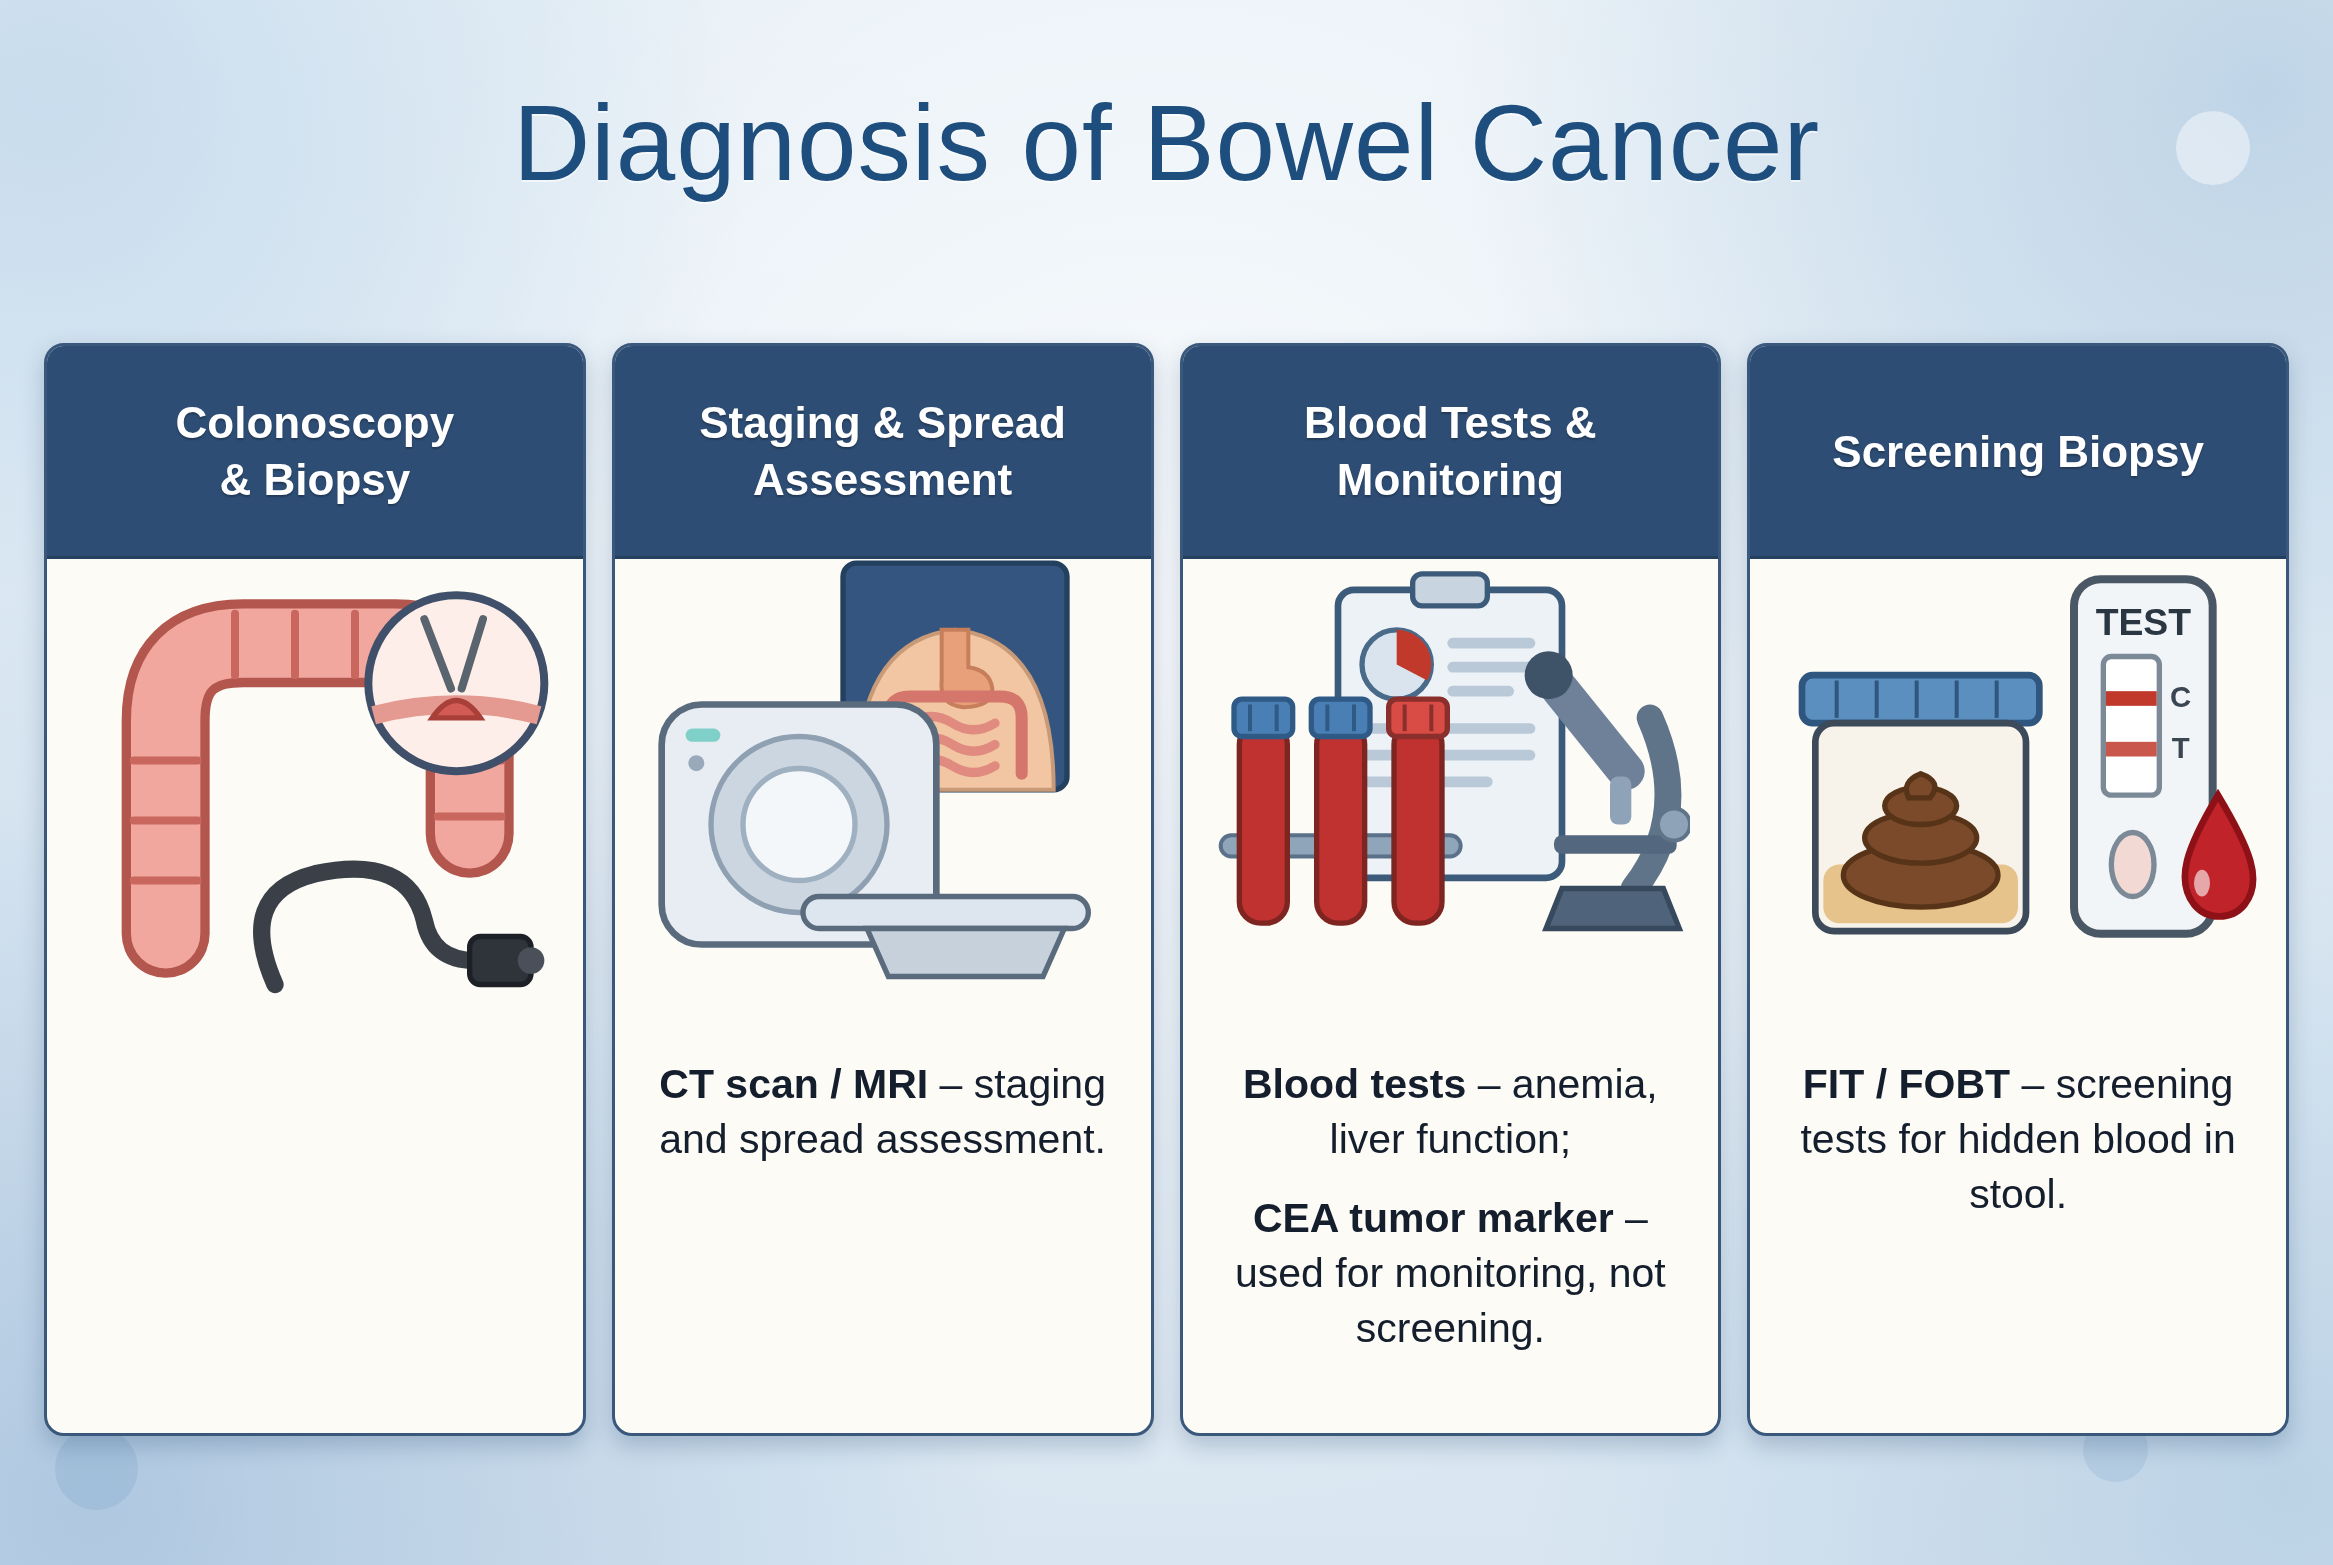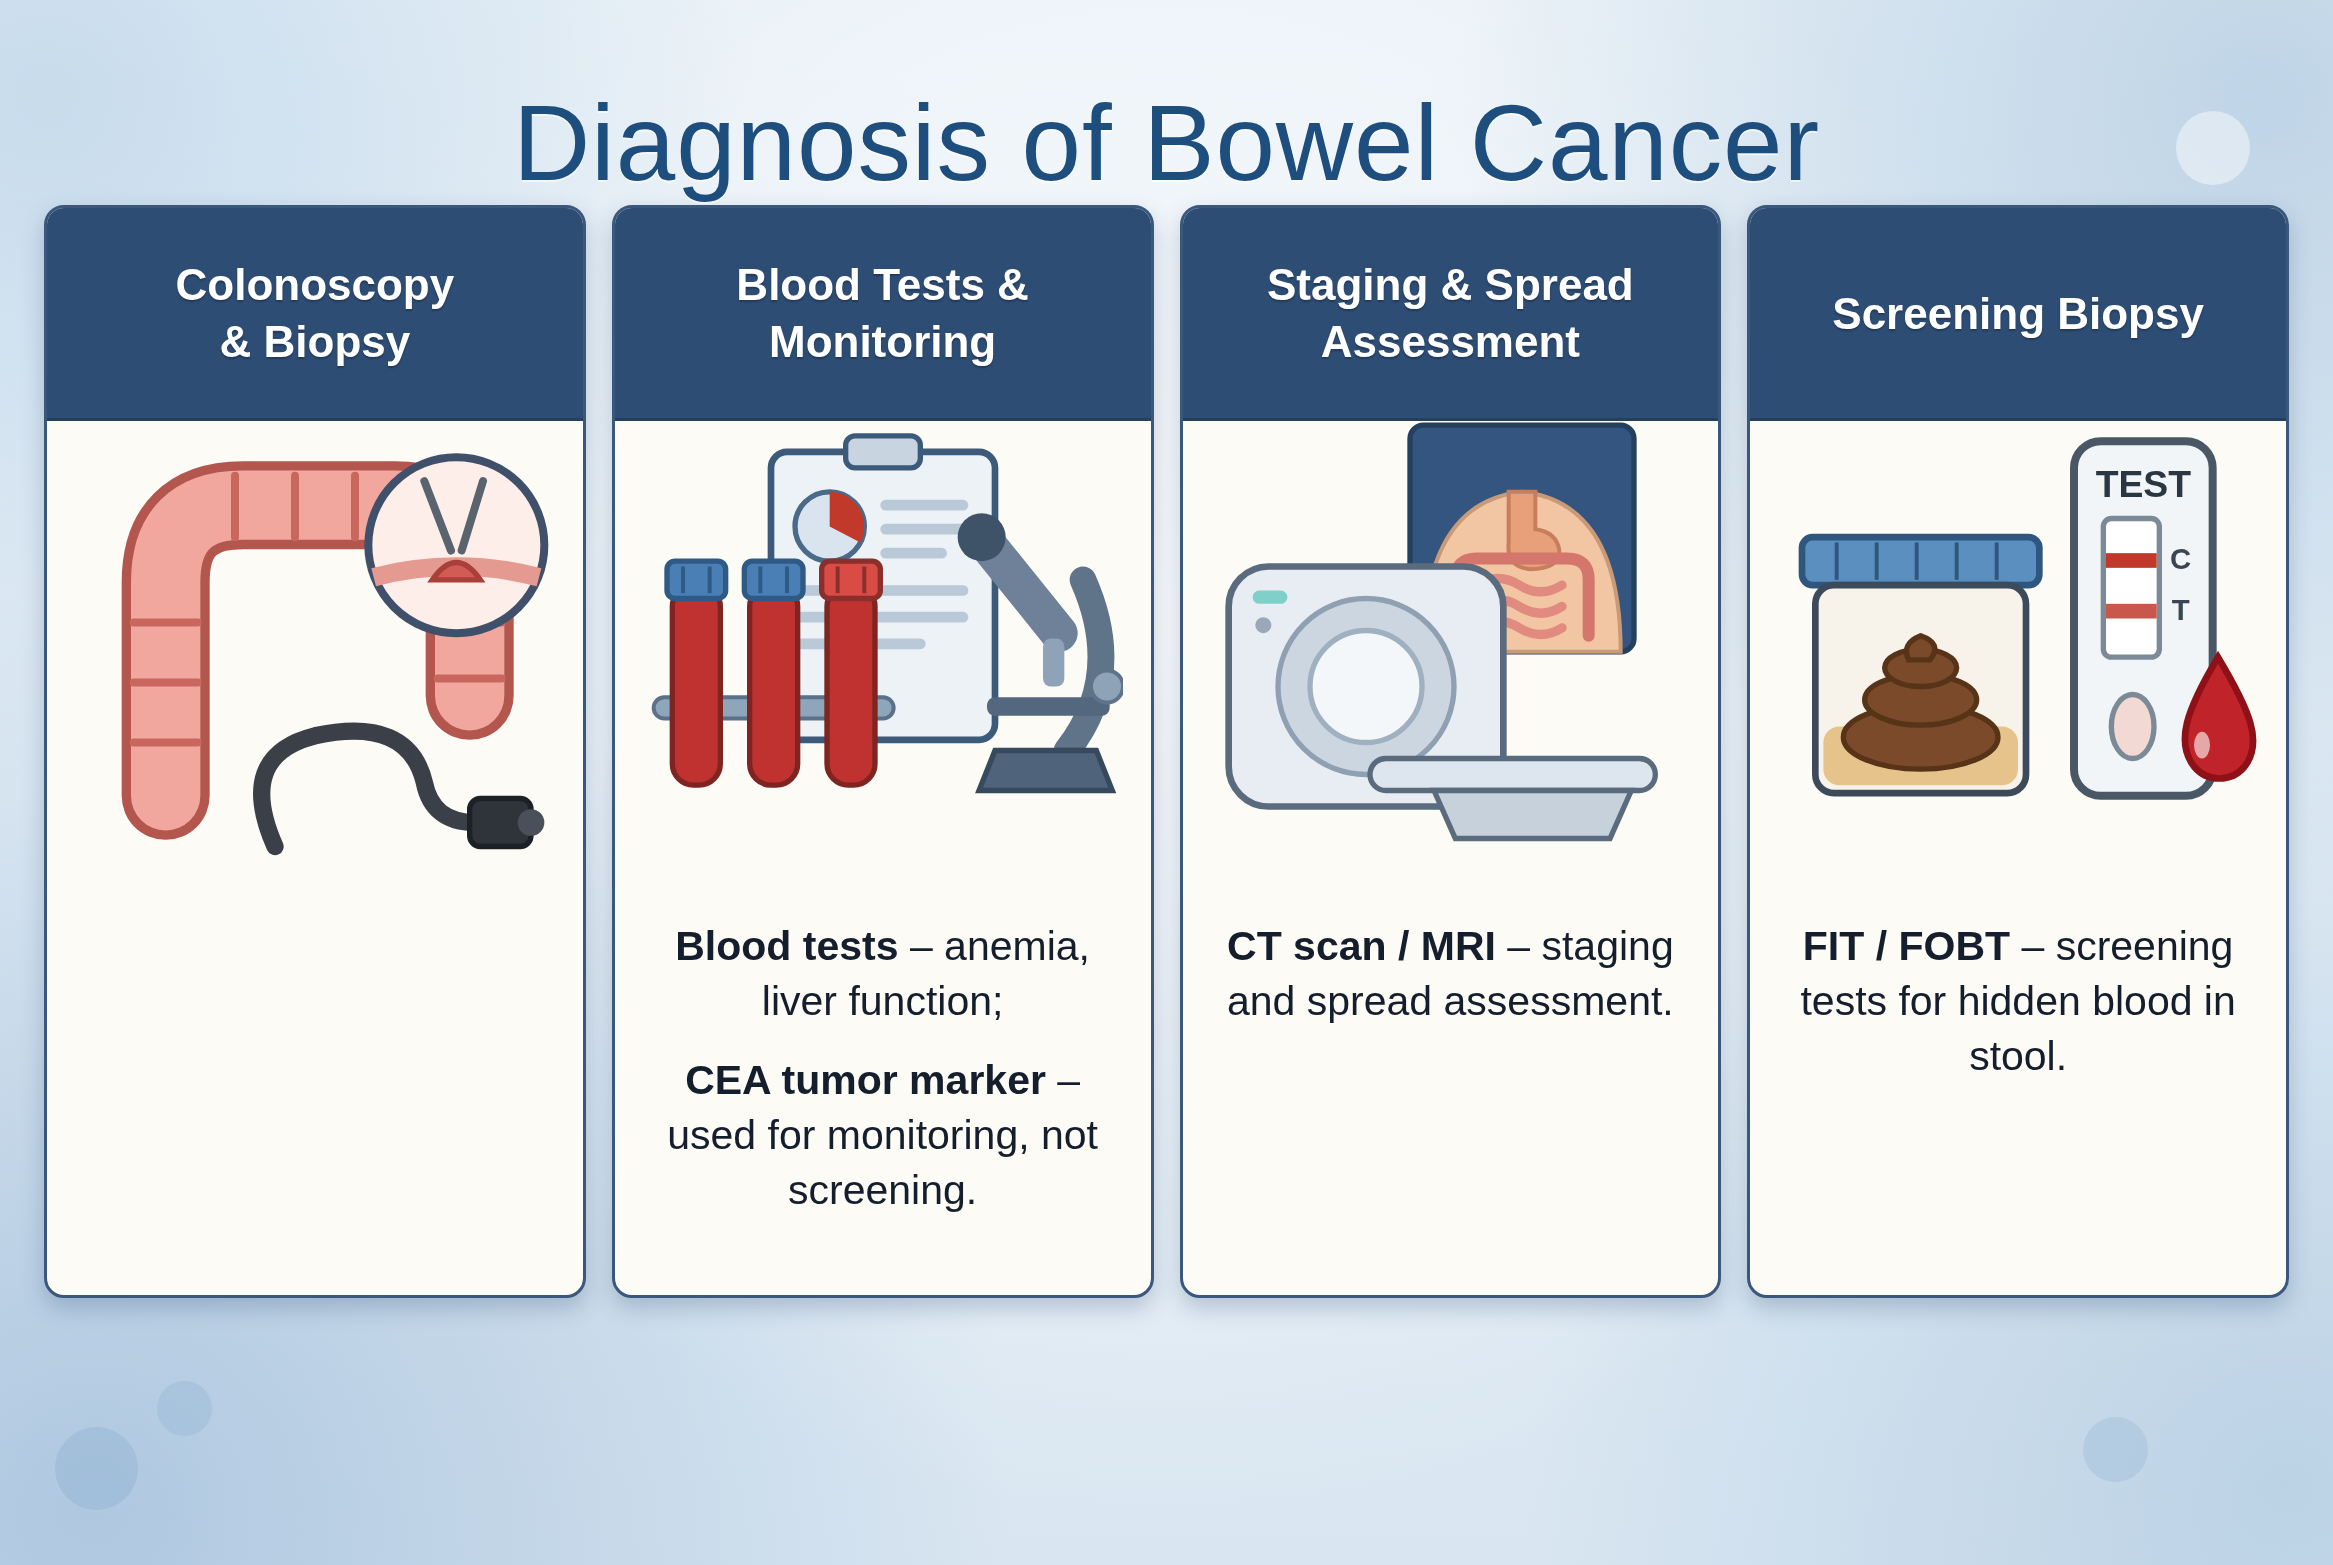--- a/index.html
+++ b/index.html
@@ -32,20 +32,21 @@
     font-weight:normal;
     color:#1d4e7e;
     letter-spacing:0.9px;
     text-shadow:0 1.8px 0 rgba(255,255,255,.6);
   }
   .cards {
     position:relative;
     display:flex;
     gap:26px;
     padding:0 44px;
+    margin-top:138px;
   }
   .card {
     flex:1;
     display:flex;
     flex-direction:column;
     background:#fcfbf6;
     border:3.7px solid #39587c;
     border-radius:20px;
     overflow:hidden;
     height:1087px;
@@ -125,20 +126,61 @@
           <circle cx="342" cy="300" r="10" fill="#4a5059"></circle>
 
           <circle cx="286" cy="92" r="66" fill="#fdeee9" stroke="#40506a" stroke-width="6"></circle>
           <path d="M224 116 Q286 100 348 116" fill="none" stroke="#e49a90" stroke-width="14"></path>
           <path d="M268 118 Q286 92 304 118 Z" fill="#d25c55" stroke="#a93f39" stroke-width="4"></path>
           <g stroke="#5a646e" stroke-width="6" stroke-linecap="round">
             <line x1="262" y1="44" x2="282" y2="96"></line>
             <line x1="306" y1="44" x2="290" y2="96"></line>
           </g>
         </svg>
+      </div>
+    </div>
+
+    <div class="card">
+      <div class="card-header">
+        <span>Staging &amp; Spread</span>
+        <span>Assessment</span>
+      </div>
+      <div class="card-art">
+        <svg viewBox="0 0 360 330">
+
+          <g>
+            <rect x="150" y="2" width="168" height="170" rx="10" fill="#33557f" stroke="#24405f" stroke-width="4"></rect>
+            <path d="M160 172 Q160 60 234 52 Q308 60 308 172 Z" fill="#f2c6a2" stroke="#c89a77" stroke-width="3"></path>
+            <path d="M224 52 L244 52 L244 80 Q260 82 262 96 Q262 110 240 110 Q222 108 224 90 Z" fill="#e8a07a" stroke="#c77f5b" stroke-width="3"></path>
+            <g stroke="#d4766c" stroke-width="9" fill="none" stroke-linecap="round">
+              <path d="M184 160 L184 118 Q184 102 200 102 L268 102 Q284 102 284 118 L284 160"></path>
+            </g>
+            <g stroke="#e08a80" stroke-width="7" fill="none" stroke-linecap="round">
+              <path d="M200 122 Q216 112 232 122 Q248 132 264 122"></path>
+              <path d="M200 138 Q216 128 232 138 Q248 148 264 138"></path>
+              <path d="M200 154 Q216 144 232 154 Q248 164 264 154"></path>
+            </g>
+          </g>
+
+          <g>
+            <rect x="14" y="108" width="206" height="180" rx="30" fill="#e8edf3" stroke="#5a6b7d" stroke-width="5"></rect>
+            <circle cx="117" cy="198" r="66" fill="#ccd6e1" stroke="#8ea0b2" stroke-width="4"></circle>
+            <circle cx="117" cy="198" r="42" fill="#f4f7fa" stroke="#9fb0c0" stroke-width="4"></circle>
+            <rect x="32" y="126" width="26" height="10" rx="5" fill="#7fd0c8"></rect>
+            <circle cx="40" cy="152" r="6" fill="#9aa9ba"></circle>
+          </g>
+
+          <g>
+            <rect x="120" y="252" width="214" height="24" rx="12" fill="#dde5ee" stroke="#5a6b7d" stroke-width="4"></rect>
+            <path d="M168 276 L316 276 L300 312 L184 312 Z" fill="#c6d1dc" stroke="#5a6b7d" stroke-width="4"></path>
+          </g>
+        </svg>
+      </div>
+      <div class="card-text">
+        <p><strong>CT scan / MRI</strong><span> – staging and spread assessment.</span></p>
       </div>
     </div>
 
     <div class="card">
       <div class="card-header">
         <span>Blood Tests &amp;</span>
         <span>Monitoring</span>
       </div>
       <div class="card-art">
         <svg viewBox="0 0 360 330">
@@ -192,61 +234,20 @@
         </svg>
       </div>
       <div class="card-text">
         <p><strong>Blood tests</strong><span> – anemia, liver function;</span></p>
         <p><strong>CEA tumor marker</strong><span> – used for monitoring, not screening.</span></p>
       </div>
     </div>
 
     <div class="card">
       <div class="card-header">
-        <span>Staging &amp; Spread</span>
-        <span>Assessment</span>
-      </div>
-      <div class="card-art">
-        <svg viewBox="0 0 360 330">
-
-          <g>
-            <rect x="150" y="2" width="168" height="170" rx="10" fill="#33557f" stroke="#24405f" stroke-width="4"></rect>
-            <path d="M160 172 Q160 60 234 52 Q308 60 308 172 Z" fill="#f2c6a2" stroke="#c89a77" stroke-width="3"></path>
-            <path d="M224 52 L244 52 L244 80 Q260 82 262 96 Q262 110 240 110 Q222 108 224 90 Z" fill="#e8a07a" stroke="#c77f5b" stroke-width="3"></path>
-            <g stroke="#d4766c" stroke-width="9" fill="none" stroke-linecap="round">
-              <path d="M184 160 L184 118 Q184 102 200 102 L268 102 Q284 102 284 118 L284 160"></path>
-            </g>
-            <g stroke="#e08a80" stroke-width="7" fill="none" stroke-linecap="round">
-              <path d="M200 122 Q216 112 232 122 Q248 132 264 122"></path>
-              <path d="M200 138 Q216 128 232 138 Q248 148 264 138"></path>
-              <path d="M200 154 Q216 144 232 154 Q248 164 264 154"></path>
-            </g>
-          </g>
-
-          <g>
-            <rect x="14" y="108" width="206" height="180" rx="30" fill="#e8edf3" stroke="#5a6b7d" stroke-width="5"></rect>
-            <circle cx="117" cy="198" r="66" fill="#ccd6e1" stroke="#8ea0b2" stroke-width="4"></circle>
-            <circle cx="117" cy="198" r="42" fill="#f4f7fa" stroke="#9fb0c0" stroke-width="4"></circle>
-            <rect x="32" y="126" width="26" height="10" rx="5" fill="#7fd0c8"></rect>
-            <circle cx="40" cy="152" r="6" fill="#9aa9ba"></circle>
-          </g>
-
-          <g>
-            <rect x="120" y="252" width="214" height="24" rx="12" fill="#dde5ee" stroke="#5a6b7d" stroke-width="4"></rect>
-            <path d="M168 276 L316 276 L300 312 L184 312 Z" fill="#c6d1dc" stroke="#5a6b7d" stroke-width="4"></path>
-          </g>
-        </svg>
-      </div>
-      <div class="card-text">
-        <p><strong>CT scan / MRI</strong><span> – staging and spread assessment.</span></p>
-      </div>
-    </div>
-
-    <div class="card">
-      <div class="card-header">
         <span>Screening Biopsy</span>
         <span></span>
       </div>
       <div class="card-art">
         <svg viewBox="0 0 360 330">
 
           <g>
             <rect x="18" y="86" width="178" height="36" rx="8" fill="#5b8fc0" stroke="#2f567e" stroke-width="5"></rect>
             <g stroke="#2f567e" stroke-width="3">
               <line x1="44" y1="90" x2="44" y2="118"></line>

